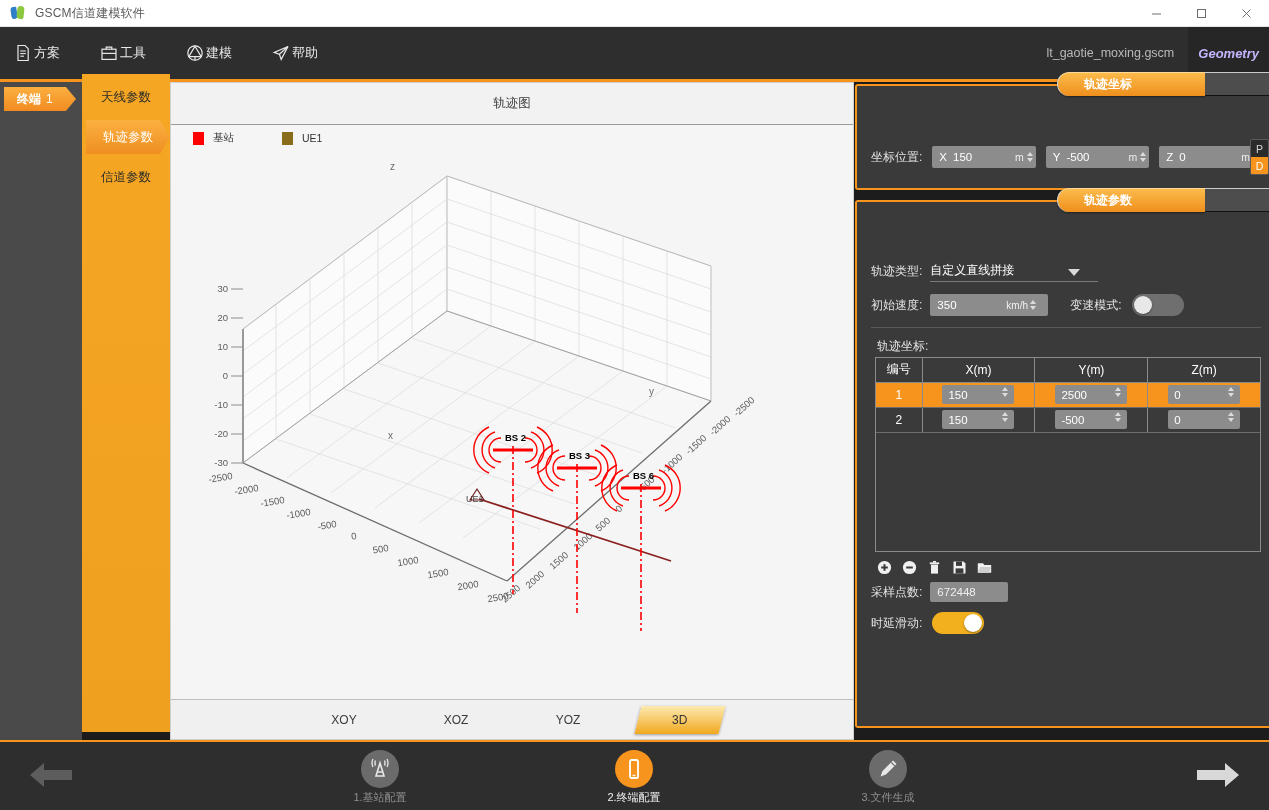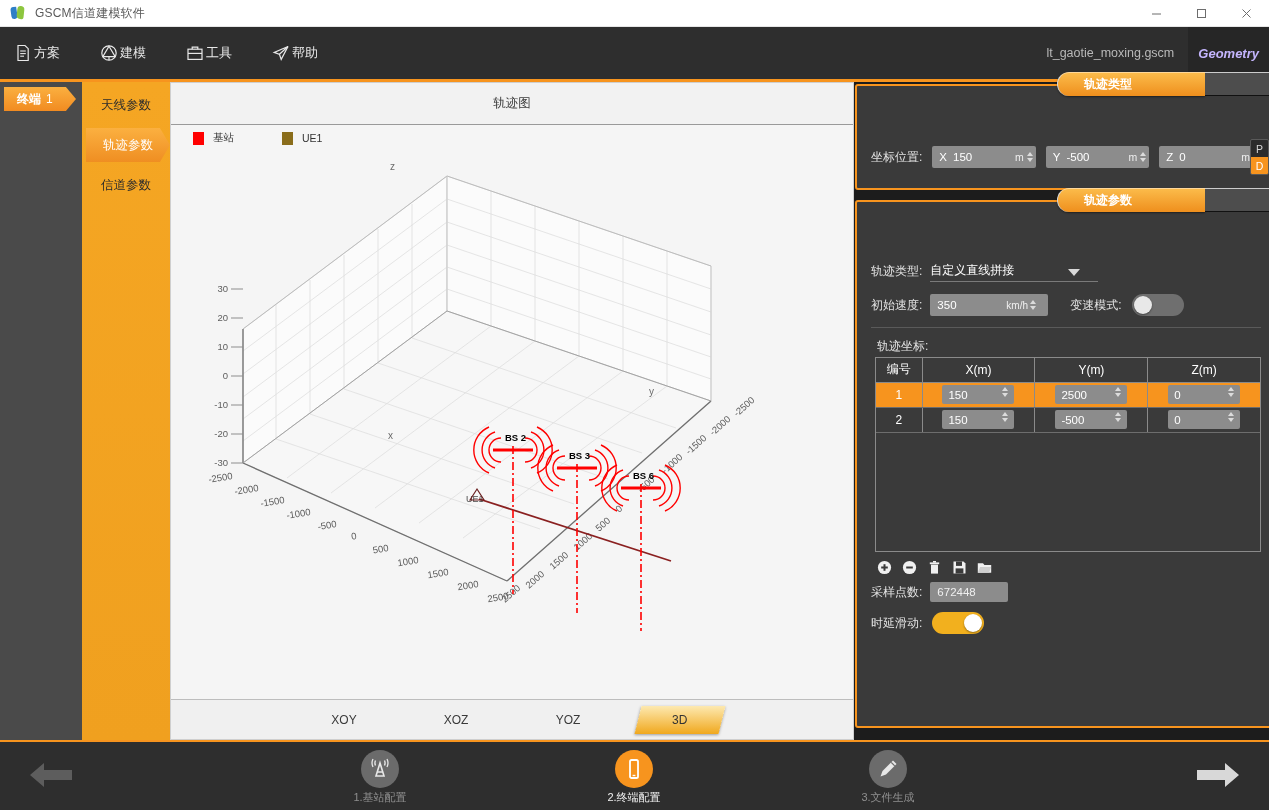--- a/index.html
+++ b/index.html
@@ -71,21 +71,21 @@
     color: #ffffff; font-size: 12px;
     display: flex; align-items: center; padding-left: 13px; gap: 5px;
     clip-path: polygon(0 0, 86% 0, 100% 50%, 86% 100%, 0 100%);
     box-shadow: 0 1px 2px rgba(0,0,0,.4);
   }
   .chev b { font-weight: bold; }
   .chev .num { font-weight: normal; }
 
   
   #subsidebar {
-    position: absolute; left: 82px; top: 82px; width: 88px; height: 658px;
+    position: absolute; left: 82px; top: 74px; width: 88px; height: 658px;
     background: linear-gradient(to bottom,#f5a623,#f0a01f);
   }
   .sub-item {
     height: 34px; display:flex; align-items:center; justify-content:center;
     color: #2b2b2b; font-size: 12.5px; margin-top: 6px; position: relative;
   }
   .sub-item.sel {
     background: linear-gradient(to bottom,#fbb040,#ef8e22);
     color: #ffffff;
     clip-path: polygon(0 0, 88% 0, 100% 50%, 88% 100%, 0 100%);
@@ -323,36 +323,36 @@
             <line x1="6.2" y1="7" x2="11.8" y2="7" stroke="#e8e8e8" stroke-width="1.1"></line>
             <line x1="6.2" y1="9.6" x2="11.8" y2="9.6" stroke="#e8e8e8" stroke-width="1.1"></line>
             <line x1="6.2" y1="12.2" x2="10" y2="12.2" stroke="#e8e8e8" stroke-width="1.1"></line>
           </svg>
       </span>
       <span>方案</span>
     </div>
     <div class="menu-item">
       <span class="mi-ico">
         <svg width="18" height="18" viewBox="0 0 18 18">
+            <rect x="2" y="5.2" width="14" height="10.2" fill="none" stroke="#e8e8e8" stroke-width="1.2"></rect>
+            <path d="M6.2 5.2V3.2h5.6v2" fill="none" stroke="#e8e8e8" stroke-width="1.2"></path>
+            <line x1="2" y1="9.4" x2="16" y2="9.4" stroke="#e8e8e8" stroke-width="1.2"></line>
+          </svg>
+      </span>
+      <span>工具</span>
+    </div>
+    <div class="menu-item">
+      <span class="mi-ico">
+        <svg width="18" height="18" viewBox="0 0 18 18">
             <circle cx="9" cy="9" r="7.2" fill="none" stroke="#e8e8e8" stroke-width="1.2"></circle>
             <path d="M9 2.2 L15.2 12.6 H2.8 Z" fill="none" stroke="#e8e8e8" stroke-width="1.2"></path>
             <line x1="9" y1="12.6" x2="9" y2="16.2" stroke="#e8e8e8" stroke-width="1.2"></line>
           </svg>
       </span>
       <span>建模</span>
-    </div>
-    <div class="menu-item">
-      <span class="mi-ico">
-        <svg width="18" height="18" viewBox="0 0 18 18">
-            <rect x="2" y="5.2" width="14" height="10.2" fill="none" stroke="#e8e8e8" stroke-width="1.2"></rect>
-            <path d="M6.2 5.2V3.2h5.6v2" fill="none" stroke="#e8e8e8" stroke-width="1.2"></path>
-            <line x1="2" y1="9.4" x2="16" y2="9.4" stroke="#e8e8e8" stroke-width="1.2"></line>
-          </svg>
-      </span>
-      <span>工具</span>
     </div>
     <div class="menu-item">
       <span class="mi-ico">
         <svg width="18" height="18" viewBox="0 0 18 18">
             <path d="M16 2.5 L2.2 8.4 L7.4 10.2 L16 2.5 Z" fill="none" stroke="#e8e8e8" stroke-width="1.2"></path>
             <path d="M7.4 10.2 L9.2 15.4 L16 2.5" fill="none" stroke="#e8e8e8" stroke-width="1.2"></path>
           </svg>
       </span>
       <span>帮助</span>
     </div>
@@ -570,21 +570,21 @@
           <span>3D</span>
         </div>
     </div>
   </div>
 
   <div id="rightcol">
 
     <div class="panel" id="panel-coord">
       <div class="panel-tabbar">
         <div class="panel-tab">
-          <span>轨迹类型</span>
+          <span>轨迹坐标</span>
         </div>
         <div class="panel-tab-rest"></div>
       </div>
 
       <div id="coordrow">
         <span class="lbl">坐标位置:</span>
 
         <div class="numfield">
           <span class="axis">X</span>
           <input value="150" style="">

